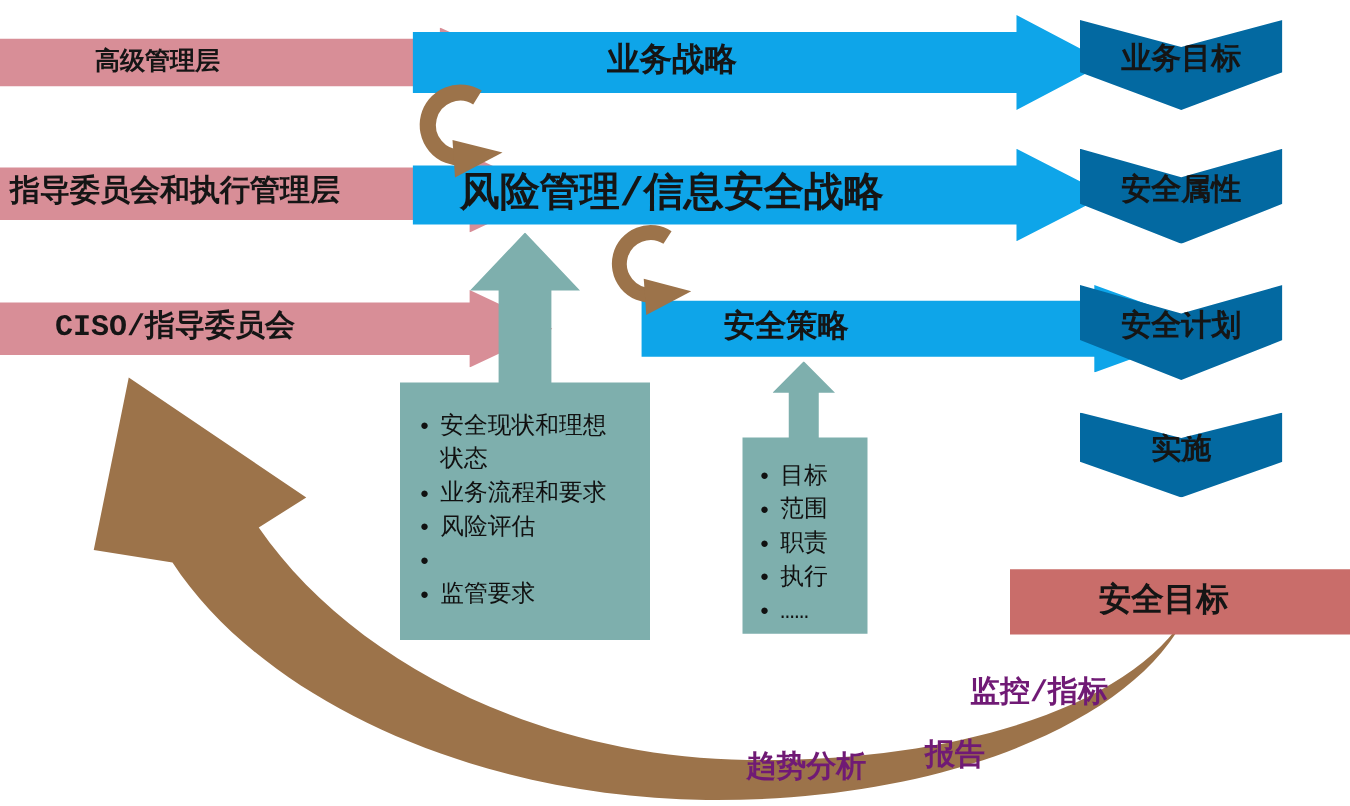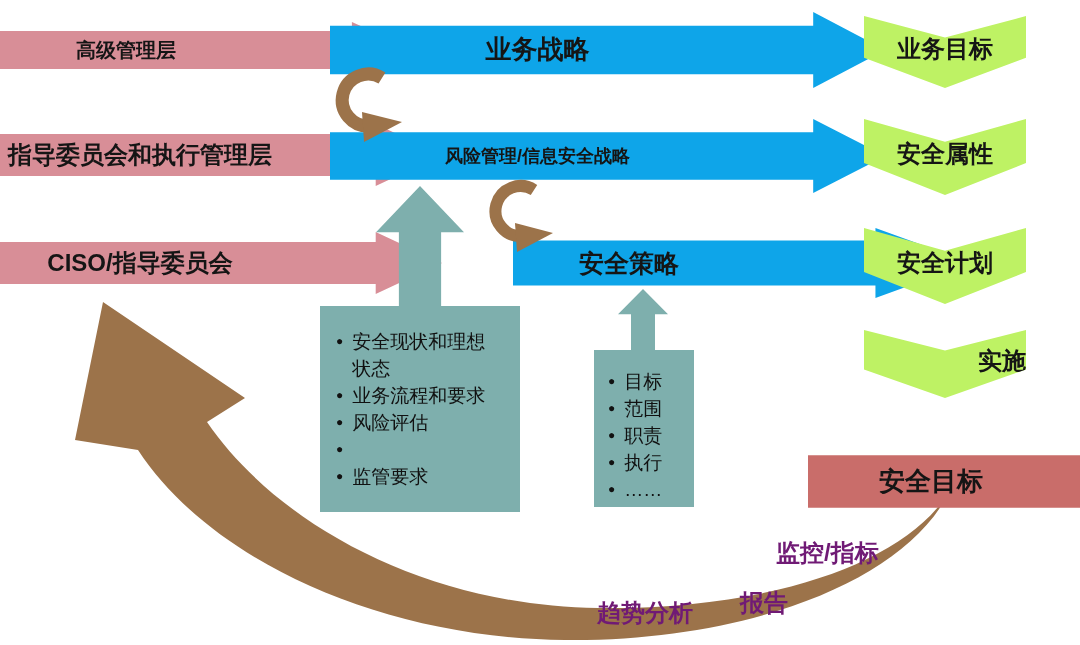--- a/index.html
+++ b/index.html
@@ -1,19 +1,19 @@
 <!DOCTYPE html>
 <html><head>
 <meta charset="utf-8">
 <title>Security Governance Flow Diagram</title>
 <style>
   html,body{margin:0;padding:0;background:#ffffff;}
   .stage{
     position:relative;width:1080px;height:645px;background:#ffffff;
-    font-family:Liberation Sans, sans-serif;color:#151515;overflow:hidden;
+    font-family:Liberation Mono, monospace;color:#151515;overflow:hidden;
   }
   .shape{position:absolute;display:flex;align-items:center;justify-content:center;
     text-align:center;z-index:2;}
   .shape span{display:block;line-height:1.15;}
 
   
   .arrow-pink{
     background:#d88e97;
     clip-path:polygon(0 16%,85% 16%,85% 0,100% 50%,85% 100%,85% 84%,0 84%);
     padding-right:15%;
@@ -24,35 +24,35 @@
   .a3{left:0;top:232px;width:280px;height:62px;align-items:center;}
 
   
   .arrow-purple{
     background:#0ea5e9;
     clip-path:polygon(0 18%,87% 18%,87% 0,100% 50%,87% 100%,87% 82%,0 82%);
     padding-right:13%;
     font-weight:600;
   }
   .c1{left:330px;top:12px;width:415px;height:76px;font-size:26px;}
-  .c2{left:330px;top:119px;width:415px;height:74px;font-size:18px;}
+  .c2{left:330px;top:119px;width:415px;height:74px;font-size:32px;}
   .c3{left:513px;top:228px;width:232px;height:70px;font-size:25px;
       clip-path:polygon(0 18%,79% 18%,79% 0,100% 50%,79% 100%,79% 82%,0 82%);
       padding-right:21%;}
 
   
   .chevron{
-    background:#bef264;
+    background:#0369a1;
     clip-path:polygon(0 0,50% 30%,100% 0,100% 58%,50% 100%,0 58%);
     left:864px;width:162px;font-size:24px;font-weight:600;padding-bottom:6px;
   }
   .r1{top:16px;height:66px;}
   .r2{top:119px;height:70px;}
   .r3{top:228px;height:70px;}
-  .r4{top:330px;height:62px;justify-content:flex-end;}
+  .r4{top:330px;height:62px;}
 
   
   .arrow-salmon{
     background:#c96d6a;
     clip-path:polygon(0 16%,79% 16%,79% 0,100% 50%,79% 100%,79% 84%,0 84%);
     left:808px;top:443px;width:246px;height:77px;
     padding-right:21%;font-size:26px;font-weight:600;
   }
 
   

